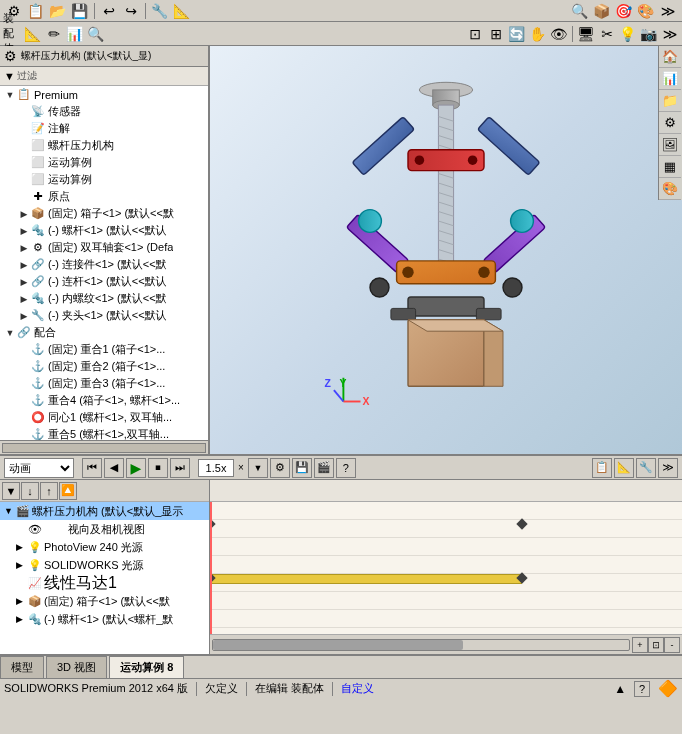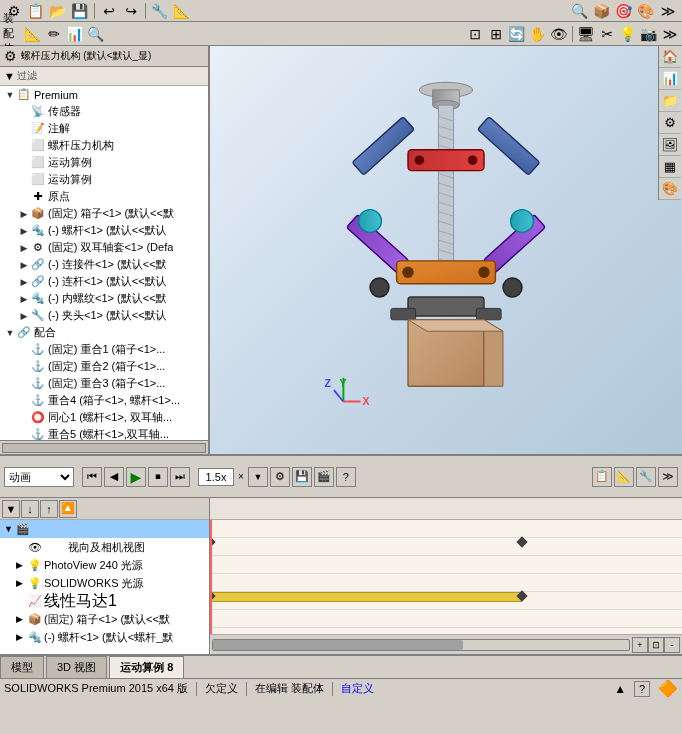--- a/index.html
+++ b/index.html
@@ -139,21 +139,21 @@
     
     .animation-panel {
       height: 200px;
       background: #f0ece4;
       border-top: 2px solid #808080;
       display: flex;
       flex-direction: column;
     }
 
     .animation-toolbar {
-      height: 42px;
+      height: 24px;
       background: #d4d0c8;
       border-bottom: 1px solid #808080;
       display: flex;
       align-items: center;
       padding: 0 4px;
       gap: 2px;
     }
 
     .anim-select {
       width: 70px;
@@ -660,20 +660,21 @@
         <div class="anim-btn" style="width:18px;height:18px;">▼</div>
         <div class="anim-btn" style="width:18px;height:18px;">↓</div>
         <div class="anim-btn" style="width:18px;height:18px;">↑</div>
         <div class="anim-btn" style="width:18px;height:18px;">🔼</div>
       </div>
       <div class="anim-tree" id="anim-tree-container">
       <div class="anim-tree-item highlighted">
             <span style="width: 2px; display: inline-block;"></span>
             <span style="width: 12px; display: inline-block; font-size: 9px;">▼</span>
             <span style="width: 16px; display: inline-block; font-size: 11px;">🎬</span>
+            <span style="font-size: 11px; overflow: hidden; text-overflow: ellipsis; white-space: nowrap; max-width: 160px;">螺杆压力机构 (默认&lt;默认_显示</span>
           </div>
           <div class="anim-tree-item">
             <span style="width: 14px; display: inline-block;"></span>
             <span style="width: 12px; display: inline-block; font-size: 9px;"> </span>
             <span style="width: 16px; display: inline-block; font-size: 11px;">👁</span>
             <span style="font-size: 11px; overflow: hidden; text-overflow: ellipsis; white-space: nowrap; max-width: 160px; margin-left: 24px;">视向及相机视图</span>
           </div>
           <div class="anim-tree-item">
             <span style="width: 14px; display: inline-block;"></span>
             <span style="width: 12px; display: inline-block; font-size: 9px;">▶</span>
@@ -749,21 +750,21 @@
   </div>
   <div class="tab">
     <span>3D 视图</span>
   </div>
   <div class="tab active">
     <span>运动算例 8</span>
   </div>
 </div>
 
 <div class="status-bar">
-  <span style="color:#000;">SOLIDWORKS Premium 2015 x64 版</span>
+  <span style="color:#000;">SOLIDWORKS Premium 2012 x64 版</span>
   <div class="status-divider"></div>
   <span>欠定义</span>
   <div class="status-divider"></div>
   <span>在编辑 装配体</span>
   <div class="status-divider"></div>
   <span style="color:blue;cursor:pointer;">自定义</span>
   <div style="flex:1;"></div>
   <span style="font-size:12px;">▲</span>
   <span style="width:16px;height:16px;background:#d4d0c8;border:1px solid #808080;display:inline-flex;align-items:center;justify-content:center;cursor:pointer;font-size:11px;">?</span>
   <span style="font-size:16px;">🔶</span>

